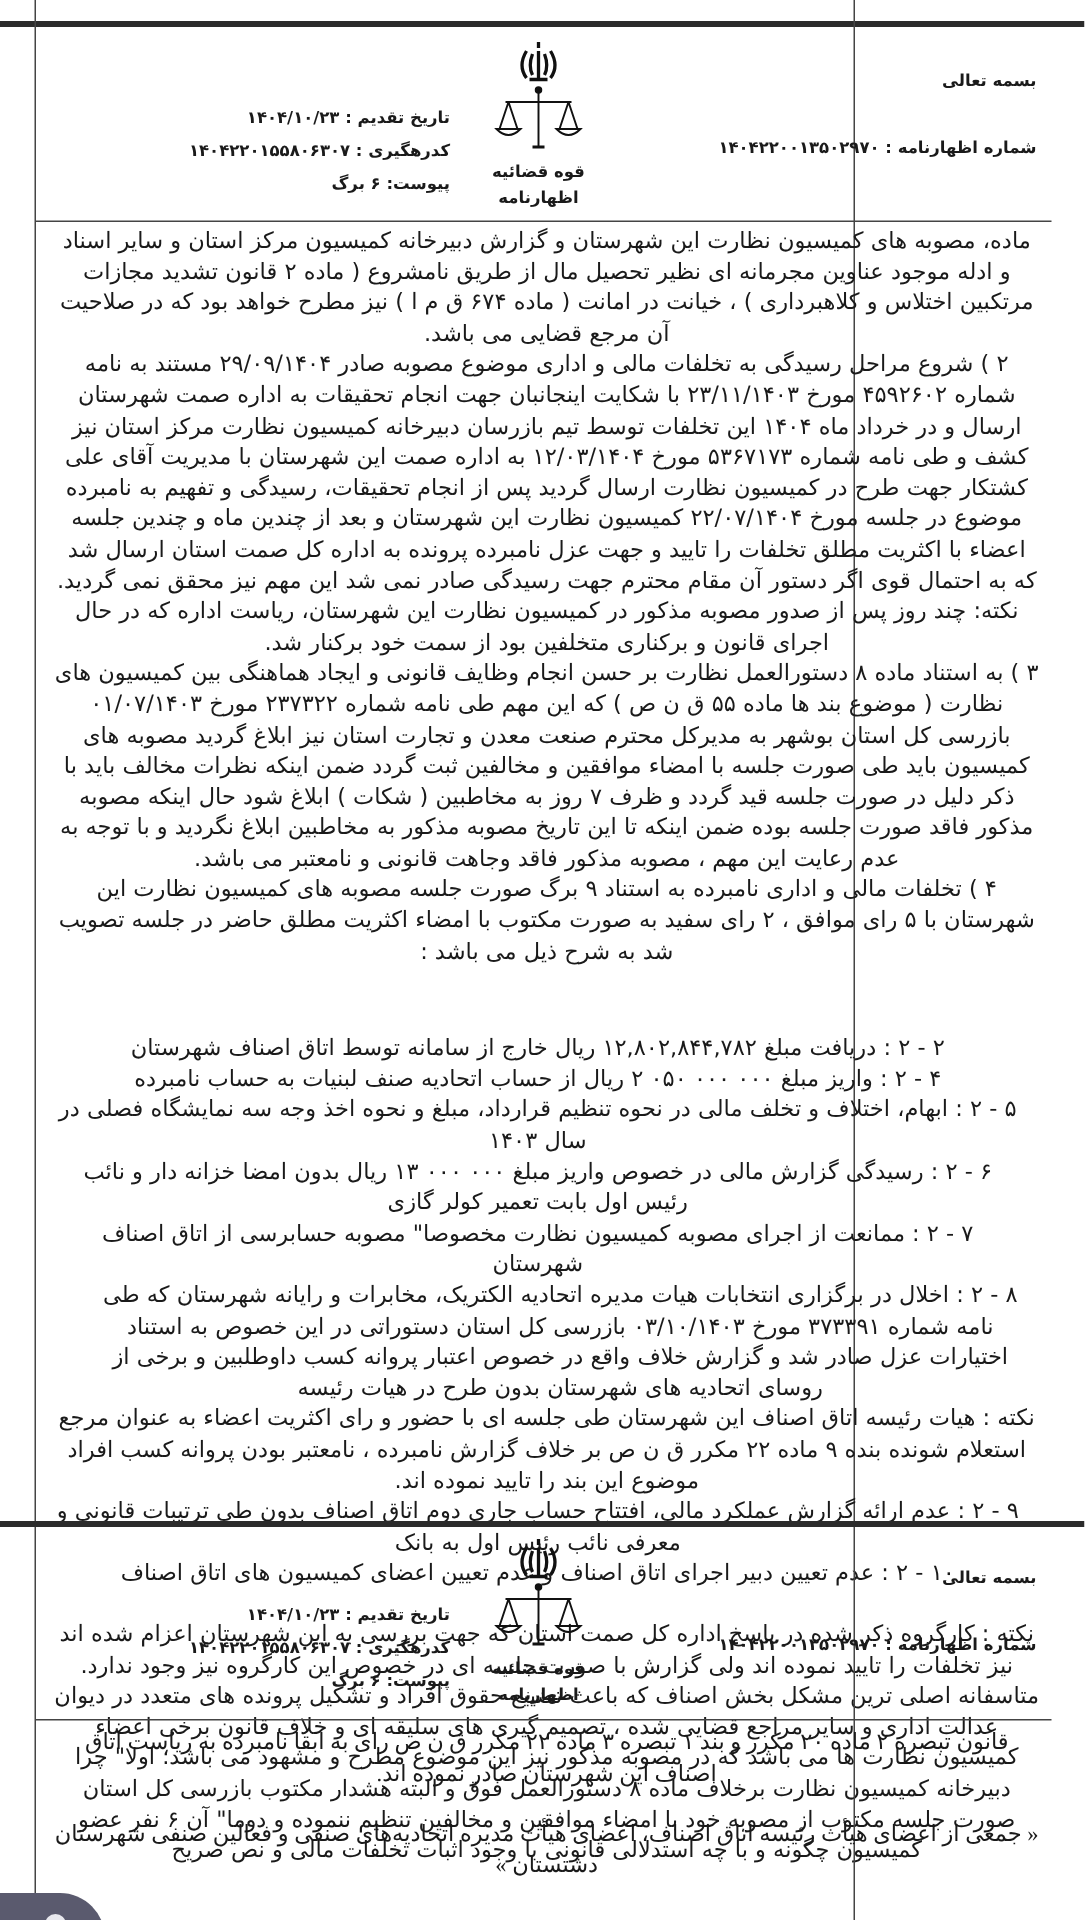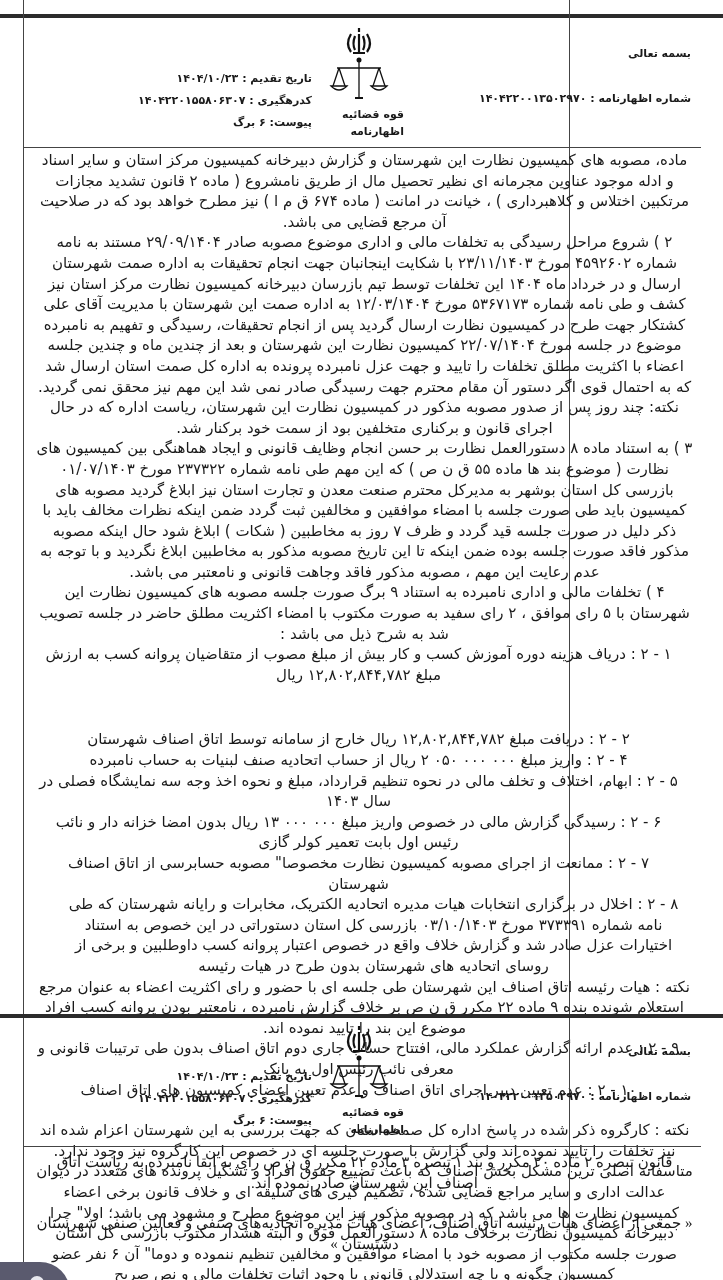--- a/index.html
+++ b/index.html
@@ -2,22 +2,22 @@
 <html><head>
 <meta charset="utf-8">
 <style>
   html, body { margin:0; padding:0; background:#ffffff; }
   body { width:723px; height:1280px; position:relative; overflow:hidden;
          font-family:"DejaVu Sans", sans-serif; color:#1a1a1a; }
   .page { position:absolute; left:23px; width:547px; border-left:1px solid #444; border-right:1px solid #444; box-sizing:border-box; }
   .bar { position:absolute; left:0; width:723px; height:4px; background:#2b2b2b; }
   .header { position:absolute; left:0; width:677px; height:128px; border-bottom:1px solid #444; }
   .h-right { position:absolute; right:10px; font-size:11px; font-weight:bold; direction:rtl; white-space:nowrap; }
-  .h-left  { position:absolute; left:88px; font-size:11px; font-weight:bold; direction:rtl; white-space:nowrap; text-align:right; width:200px; }
-  .emblem { position:absolute; left:290px; top:0; width:90px; text-align:right; }
+  .h-left  { position:absolute; left:76px; font-size:11px; font-weight:bold; direction:rtl; white-space:nowrap; text-align:right; width:200px; }
+  .emblem { position:absolute; left:290px; top:0; width:90px; text-align:center; }
   .emblem svg { display:block; margin:0 auto; }
   .emblem .t1 { font-size:11px; font-weight:bold; margin-top:2px; }
   .emblem .t2 { font-size:11px; font-weight:bold; margin-top:4px; }
   .body { position:absolute; left:0; width:677px; box-sizing:border-box; padding:0 8px 0 12px; direction:rtl; text-align:center; font-size:15px; line-height:20.6px; }
   .body p { margin:0; }
   .gap { height:20px; }
   .fab { position:absolute; left:0; top:1262px; width:70px; height:40px; background:#5a5a6e; border-radius:0 30px 0 0; }
   .fab-dot { position:absolute; left:30px; top:14px; width:14px; height:14px; border-radius:50%; background:#e8e8ee; }
 </style>
 </head>
@@ -44,21 +44,20 @@
       <div class="t2">اظهارنامه</div>
     </div>
   </div>
 
   <div class="body" style="top:150px;">
     <p>ماده، مصوبه های کمیسیون نظارت این شهرستان و گزارش دبیرخانه کمیسیون مرکز استان و سایر اسناد و ادله موجود عناوین مجرمانه ای نظیر تحصیل مال از طریق نامشروع ( ماده ۲ قانون تشدید مجازات مرتکبین اختلاس و کلاهبرداری ) ، خیانت در امانت ( ماده ۶۷۴ ق م ا ) نیز مطرح خواهد بود که در صلاحیت آن مرجع قضایی می باشد.</p>
     <p>۲ ) شروع مراحل رسیدگی به تخلفات مالی و اداری موضوع مصوبه صادر ۲۹/۰۹/۱۴۰۴ مستند به نامه شماره ۴۵۹۲۶۰۲ مورخ ۲۳/۱۱/۱۴۰۳ با شکایت اینجانبان جهت انجام تحقیقات به اداره صمت شهرستان ارسال و در خرداد ماه ۱۴۰۴ این تخلفات توسط تیم بازرسان دبیرخانه کمیسیون نظارت مرکز استان نیز کشف و طی نامه شماره ۵۳۶۷۱۷۳ مورخ ۱۲/۰۳/۱۴۰۴ به اداره صمت این شهرستان با مدیریت آقای علی کشتکار جهت طرح در کمیسیون نظارت ارسال گردید پس از انجام تحقیقات، رسیدگی و تفهیم به نامبرده موضوع در جلسه مورخ ۲۲/۰۷/۱۴۰۴ کمیسیون نظارت این شهرستان و بعد از چندین ماه و چندین جلسه اعضاء با اکثریت مطلق تخلفات را تایید و جهت عزل نامبرده پرونده به اداره کل صمت استان ارسال شد که به احتمال قوی اگر دستور آن مقام محترم جهت رسیدگی صادر نمی شد این مهم نیز محقق نمی گردید.</p>
     <p>نکته: چند روز پس از صدور مصوبه مذکور در کمیسیون نظارت این شهرستان، ریاست اداره که در حال اجرای قانون و برکناری متخلفین بود از سمت خود برکنار شد.</p>
     <p>۳ ) به استناد ماده ۸ دستورالعمل نظارت بر حسن انجام وظایف قانونی و ایجاد هماهنگی بین کمیسیون های نظارت ( موضوع بند ها ماده ۵۵ ق ن ص ) که این مهم طی نامه شماره ۲۳۷۳۲۲ مورخ ۰۱/۰۷/۱۴۰۳ بازرسی کل استان بوشهر به مدیرکل محترم صنعت معدن و تجارت استان نیز ابلاغ گردید مصوبه های کمیسیون باید طی صورت جلسه با امضاء موافقین و مخالفین ثبت گردد ضمن اینکه نظرات مخالف باید با ذکر دلیل در صورت جلسه قید گردد و ظرف ۷ روز به مخاطبین ( شکات ) ابلاغ شود حال اینکه مصوبه مذکور فاقد صورت جلسه بوده ضمن اینکه تا این تاریخ مصوبه مذکور به مخاطبین ابلاغ نگردید و با توجه به عدم رعایت این مهم ، مصوبه مذکور فاقد وجاهت قانونی و نامعتبر می باشد.</p>
     <p>۴ ) تخلفات مالی و اداری نامبرده به استناد ۹ برگ صورت جلسه مصوبه های کمیسیون نظارت این شهرستان با ۵ رای موافق ، ۲ رای سفید به صورت مکتوب با امضاء اکثریت مطلق حاضر در جلسه تصویب شد به شرح ذیل می باشد :</p>
-    <p style="padding-right:12px;">۱ - ۲ : دریاف هزینه دوره آموزش کسب و کار بیش از مبلغ مصوب از متقاضیان پروانه کسب به ارزش مبلغ ۱۲,۸۰۲,۸۴۴,۷۸۲ ریال</p>
     <p style="padding-right:12px;margin-top:44px;">۲ - ۲ : دریافت مبلغ ۱۲,۸۰۲,۸۴۴,۷۸۲ ریال خارج از سامانه توسط اتاق اصناف شهرستان</p>
     <p style="padding-right:12px;">۴ - ۲ : واریز مبلغ ۰۰۰ ۰۰۰ ۰۵۰ ۲ ریال از حساب اتحادیه صنف لبنیات به حساب نامبرده</p>
     <p style="padding-right:12px;">۵ - ۲ : ابهام، اختلاف و تخلف مالی در نحوه تنظیم قرارداد، مبلغ و نحوه اخذ وجه سه نمایشگاه فصلی در سال ۱۴۰۳</p>
     <p style="padding-right:12px;">۶ - ۲ : رسیدگی گزارش مالی در خصوص واریز مبلغ ۰۰۰ ۰۰۰ ۱۳ ریال بدون امضا خزانه دار و نائب رئیس اول بابت تعمیر کولر گازی</p>
     <p style="padding-right:12px;">۷ - ۲ : ممانعت از اجرای مصوبه کمیسیون نظارت مخصوصا" مصوبه حسابرسی از اتاق اصناف شهرستان</p>
     <p style="padding-right:12px;margin-left:30px;">۸ - ۲ : اخلال در برگزاری انتخابات هیات مدیره اتحادیه الکتریک، مخابرات و رایانه شهرستان که طی نامه شماره ۳۷۳۳۹۱ مورخ ۰۳/۱۰/۱۴۰۳ بازرسی کل استان دستوراتی در این خصوص به استناد اختیارات عزل صادر شد و گزارش خلاف واقع در خصوص اعتبار پروانه کسب داوطلبین و برخی از روسای اتحادیه های شهرستان بدون طرح در هیات رئیسه</p>
     <p>نکته : هیات رئیسه اتاق اصناف این شهرستان طی جلسه ای با حضور و رای اکثریت اعضاء به عنوان مرجع استعلام شونده بنده ۹ ماده ۲۲ مکرر ق ن ص بر خلاف گزارش نامبرده ، نامعتبر بودن پروانه کسب افراد موضوع این بند را تایید نموده اند.</p>
     <p style="padding-right:12px;">۹ - ۲ : عدم ارائه گزارش عملکرد مالی، افتتاح حساب جاری دوم اتاق اصناف بدون طی ترتیبات قانونی و معرفی نائب رئیس اول به بانک</p>
     <p style="padding-right:12px;">۱۰ - ۲ : عدم تعیین دبیر اجرای اتاق اصناف و عدم تعیین اعضای کمیسیون های اتاق اصناف</p>
     <div class="gap"></div>

